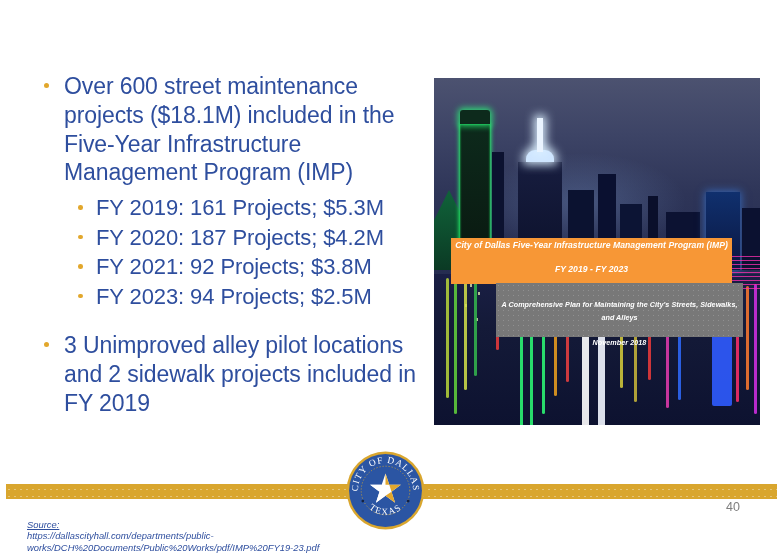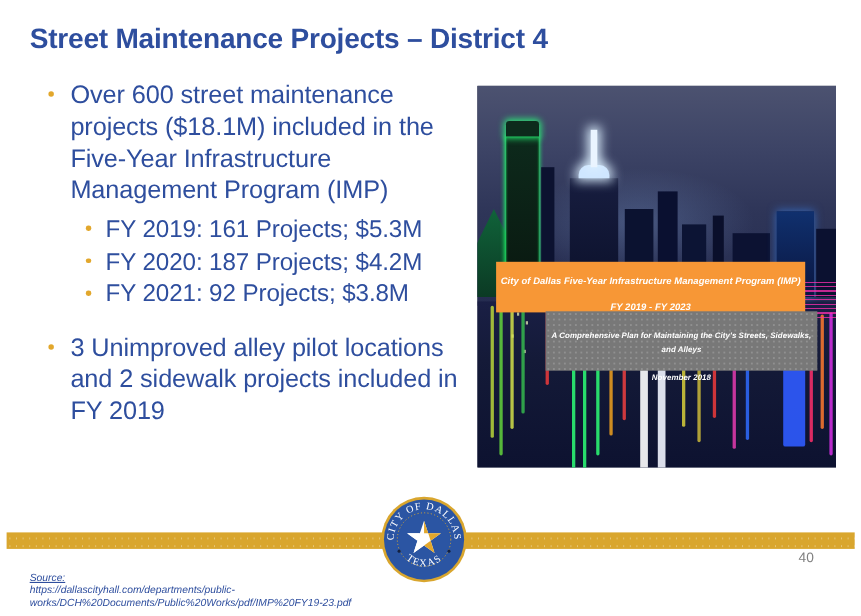--- a/index.html
+++ b/index.html
@@ -147,21 +147,20 @@
     top: 238px;
     width: 281px;
     height: 46px;
     background: #F79736;
     color: #ffffff;
     font-style: italic;
     font-weight: bold;
     font-size: 8.6px;
     line-height: 15px;
     text-align: center;
-    padding-top: 10px;
     box-sizing: border-box;
     letter-spacing: .05px;
   }
   #gray-banner {
     position: absolute;
     left: 496px;
     top: 283px;
     width: 247px;
     height: 54px;
     background: #787878;
@@ -226,41 +225,44 @@
     top: 500px;
     font-size: 12.5px;
     color: #7F7F7F;
   }
 </style>
 </head>
 <body>
 
 <div id="slide">
 
-  <div id="slide-title">Street Maintenance Projects – District 4</div>
 
   <div id="body-column">
 
     <div class="bullet-l1">
       <span class="dot"></span>
       <span>Over 600 street maintenance projects ($18.1M) included in the Five-Year Infrastructure Management Program (IMP)</span>
     </div>
 
     <ul id="sub-list">
       <li class="bullet-l2">
         <span class="dot"></span>
         <span>FY 2019: 161 Projects; $5.3M</span>
       </li>
       <li class="bullet-l2">
         <span class="dot"></span>
         <span>FY 2020: 187 Projects; $4.2M</span>
       </li>
       <li class="bullet-l2">
         <span class="dot"></span>
         <span>FY 2021: 92 Projects; $3.8M</span>
+      </li>
+      <li class="bullet-l2">
+        <span class="dot"></span>
+        <span>FY 2023: 94 Projects; $2.5M</span>
       </li>
     </ul>
 
     <div class="bullet-l1" id="bullet-alley">
       <span class="dot"></span>
       <span>3 Unimproved alley pilot locations and 2 sidewalk projects included in FY 2019</span>
     </div>
 
   </div>
 

